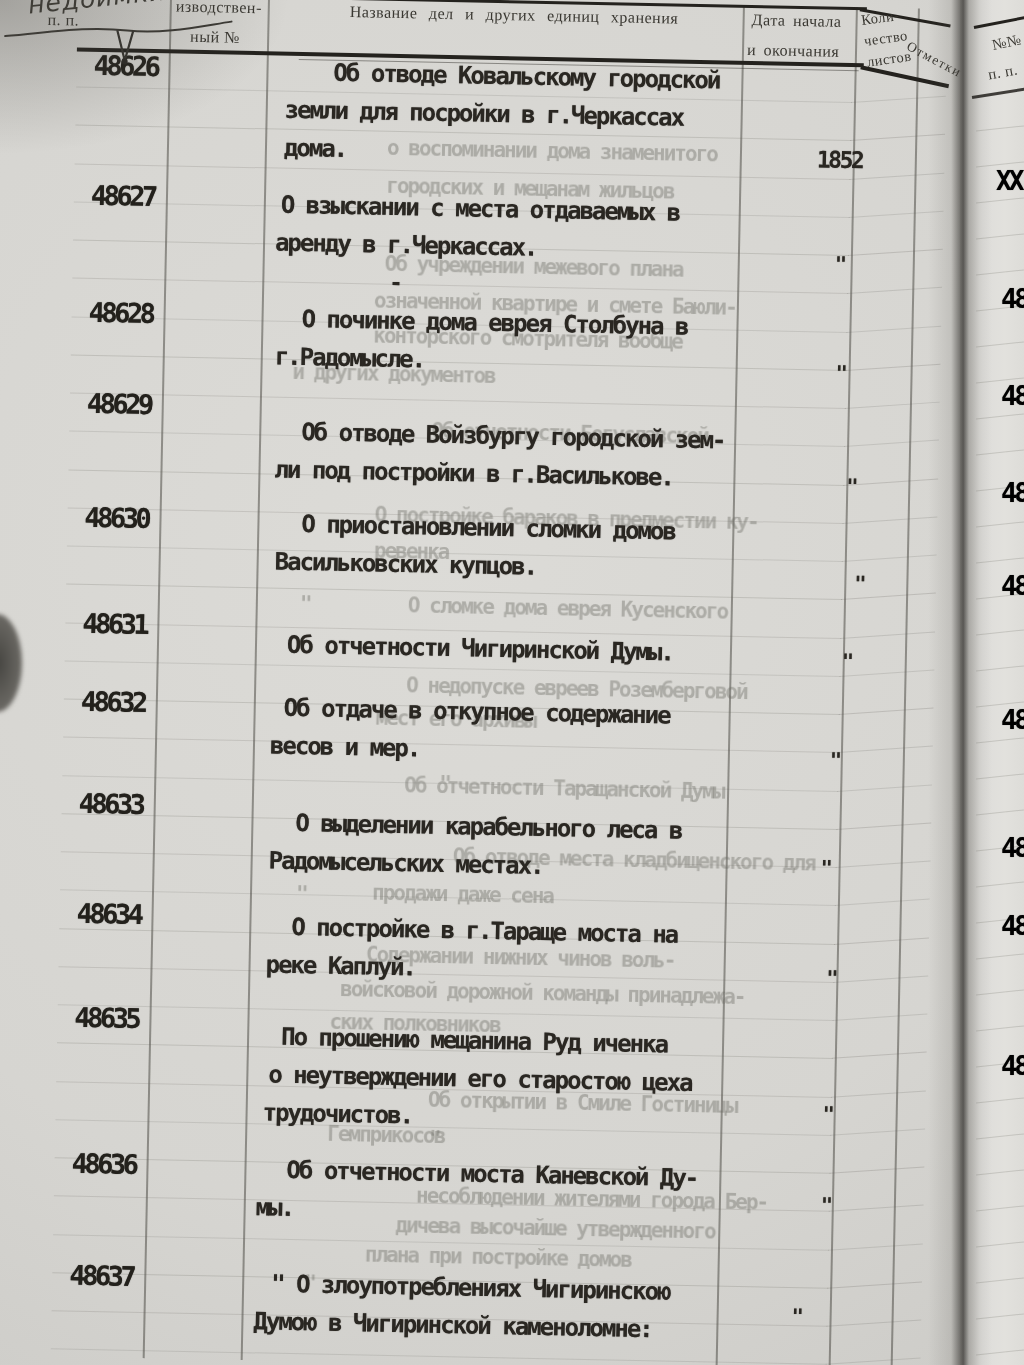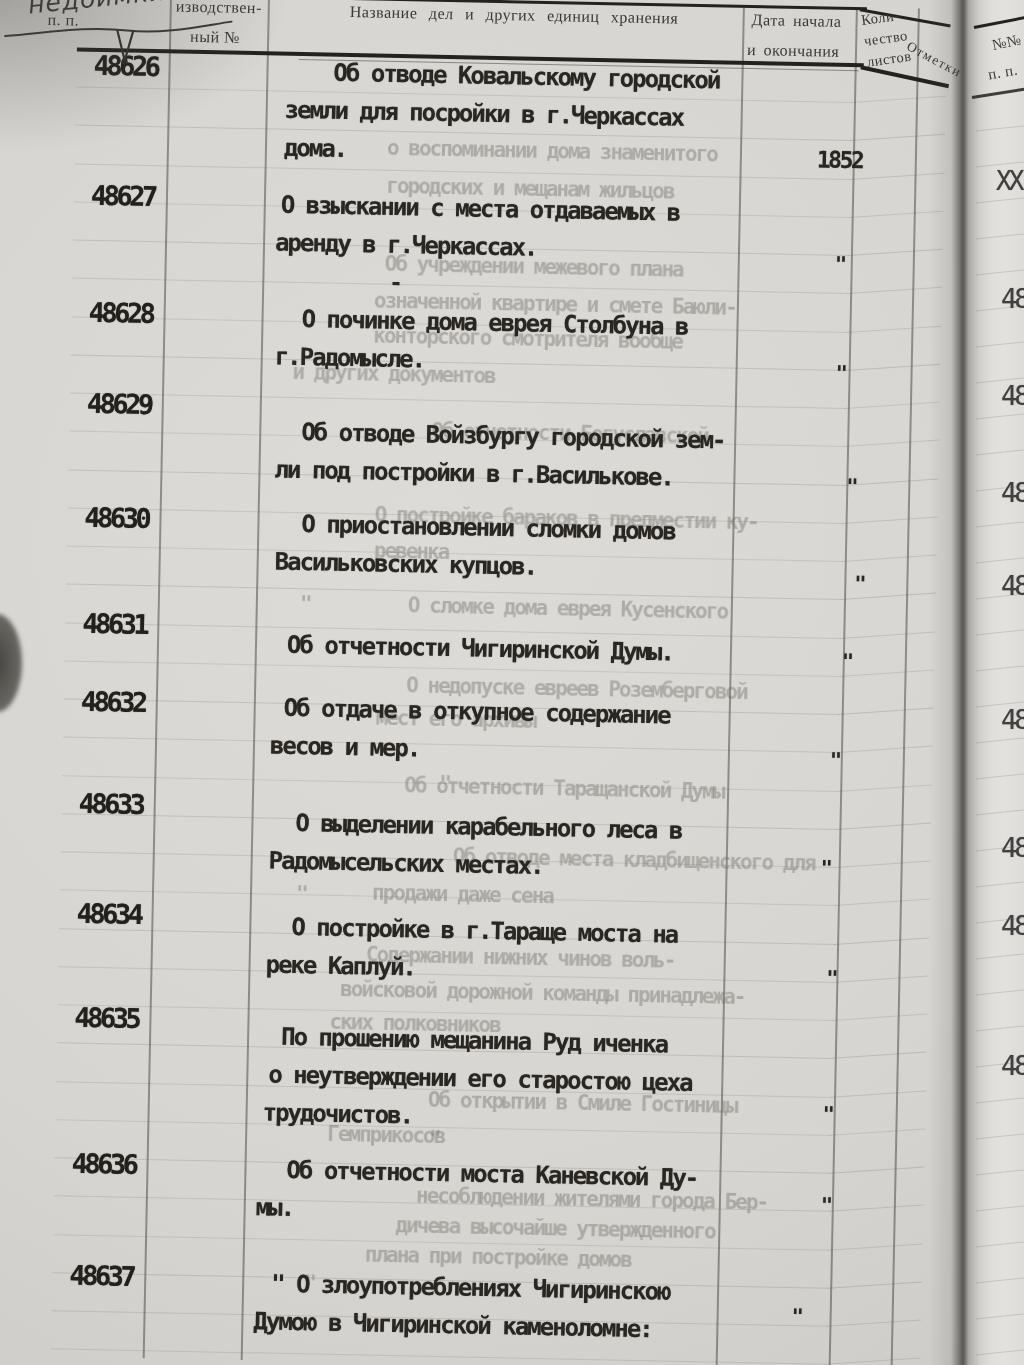--- a/index.html
+++ b/index.html
@@ -31,21 +31,21 @@
   .content{left:0;top:0;width:1024px;height:1365px;transform:rotate(1.15deg);transform-origin:500px 0}
   .vline{width:1.5px;top:0;height:1365px;background:rgba(66,64,58,.5)}
   .rule{height:1px;background:rgba(95,93,87,.42)}
   .tail{height:1px;background:rgba(95,93,87,.46);transform-origin:left center}
   .thick{background:#24221e}
   .hdr{font-family:"Liberation Serif","DejaVu Serif",serif;color:#3a3832;font-size:16px;letter-spacing:.5px;white-space:nowrap}
   .num{font-size:27px;font-weight:700;letter-spacing:-3.5px;color:#23211c;text-shadow:0 0 1px rgba(35,33,28,.6);white-space:nowrap}
   .tl{font-size:24px;font-weight:700;letter-spacing:-2px;color:#2a2722;text-shadow:0 0 1px rgba(42,39,34,.55);white-space:nowrap}
   .ditto{font-size:20px;font-weight:700;color:#2a2722;text-shadow:0 0 1px rgba(42,39,34,.5)}
   .ghost{color:rgba(106,104,98,.40);font-size:21px;font-weight:700;letter-spacing:-2px;filter:blur(.6px);white-space:nowrap}
-  .rnum{font-size:27px;font-weight:400;letter-spacing:-3px;color:#404040;white-space:nowrap;text-shadow:0 0 1px rgba(38,36,31,.5)}
+  .rnum{font-size:27px;font-weight:700;letter-spacing:-3px;color:#000000;white-space:nowrap;text-shadow:0 0 1px rgba(38,36,31,.5)}
   .annot{font-family:"DejaVu Sans",sans-serif;font-style:italic;font-size:25px;color:#3c3a34;letter-spacing:1px;white-space:nowrap}
   .blob{
     left:-28px;top:614px;width:50px;height:98px;border-radius:50%;
     background:radial-gradient(#454440,#6b6964 70%,rgba(107,105,100,0));
     filter:blur(2px);
   }
 </style>
 </head>
 <body>
 

